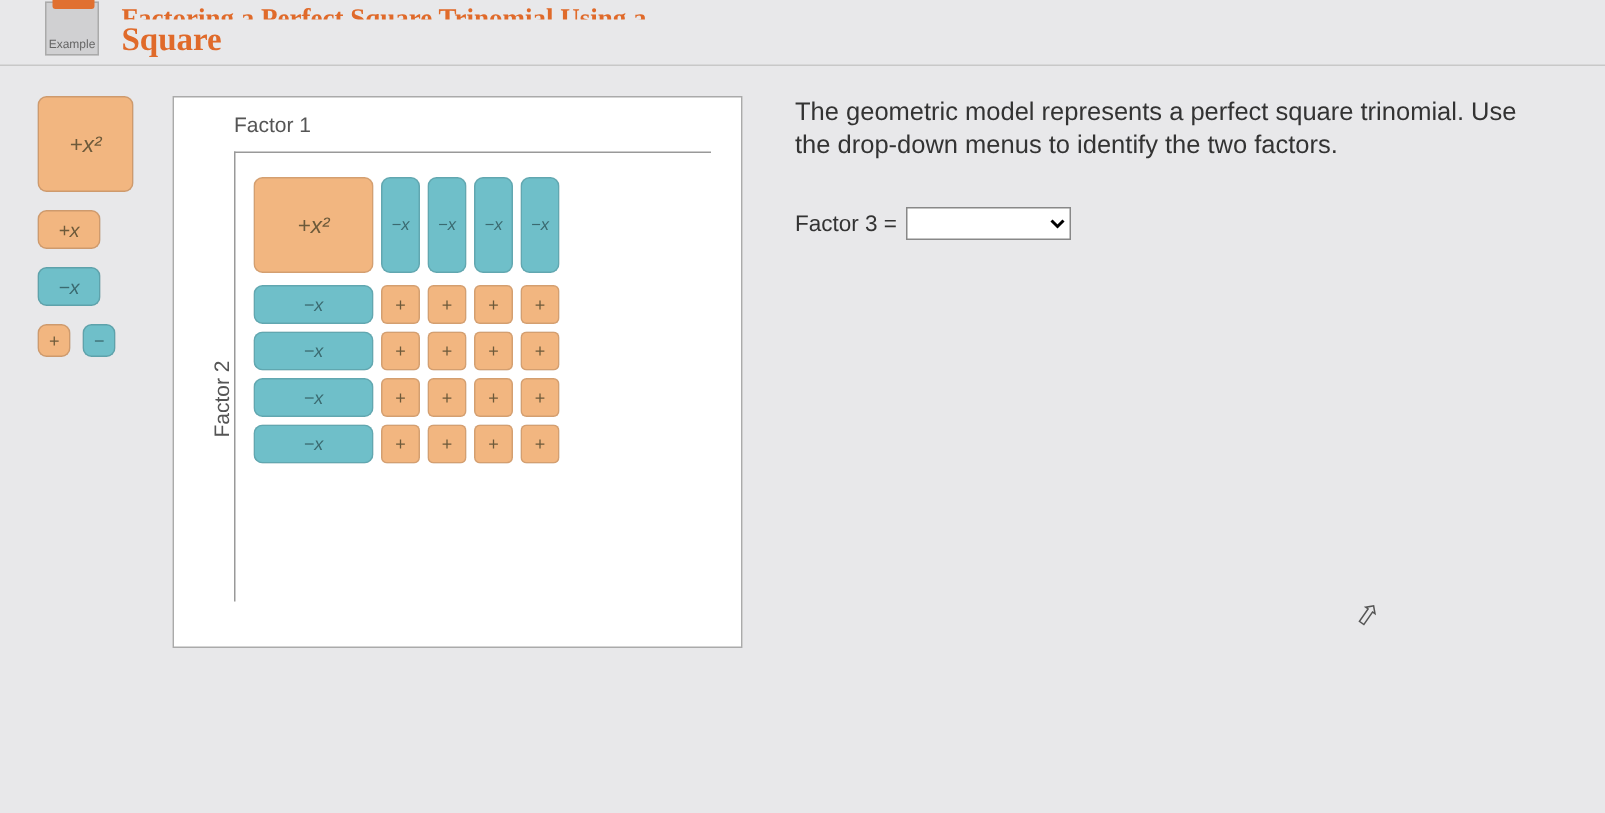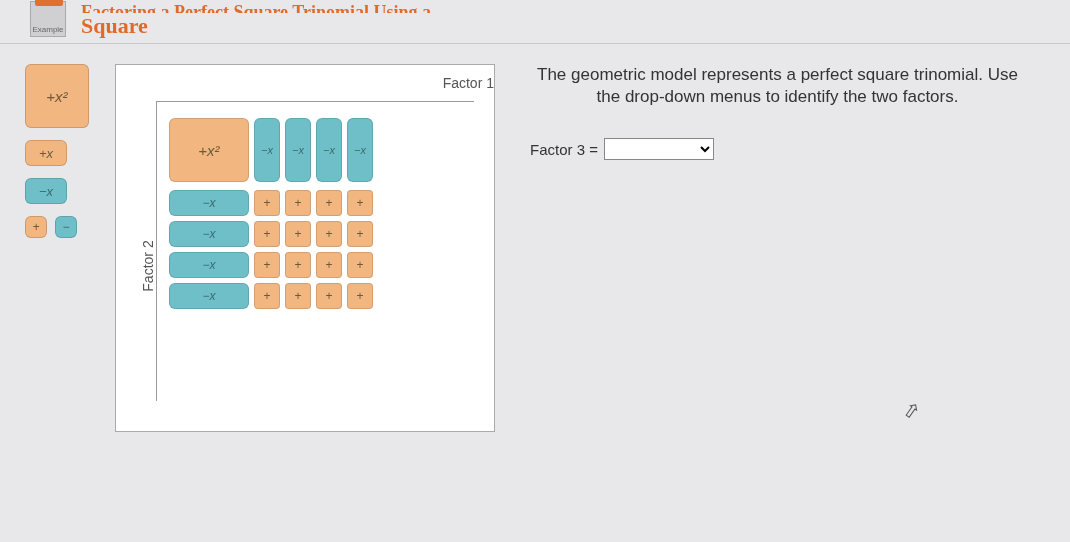--- a/index.html
+++ b/index.html
@@ -97,21 +97,21 @@
 
   
   .board {
     width: 380px;
     background: #fff;
     border: 1px solid #aaa;
     position: relative;
     padding: 0;
   }
   .f1-label {
-    text-align: right;
+    text-align: left;
     font-size: 14px;
     color: #555;
     padding: 10px 0 10px 40px;
   }
   .f2-label {
     position: absolute;
     left: 6px;
     top: 55%;
     transform: translateY(-50%) rotate(-90deg);
     transform-origin: center;
@@ -160,21 +160,21 @@
     font-size: 12px; color:#6d5a3a;
   }
 
   
   .right {
     flex: 1;
     padding: 0 30px 0 25px;
     font-size: 17px;
     color: #333;
   }
-  .instructions { line-height: 1.3; margin-bottom: 30px; text-align: center; }
+  .instructions { line-height: 1.3; margin-bottom: 30px; }
   .factor-line {
     display: flex;
     align-items: center;
     gap: 6px;
     margin-bottom: 6px;
     font-size: 15px;
   }
   .factor-line select {
     width: 110px;
     height: 22px;

